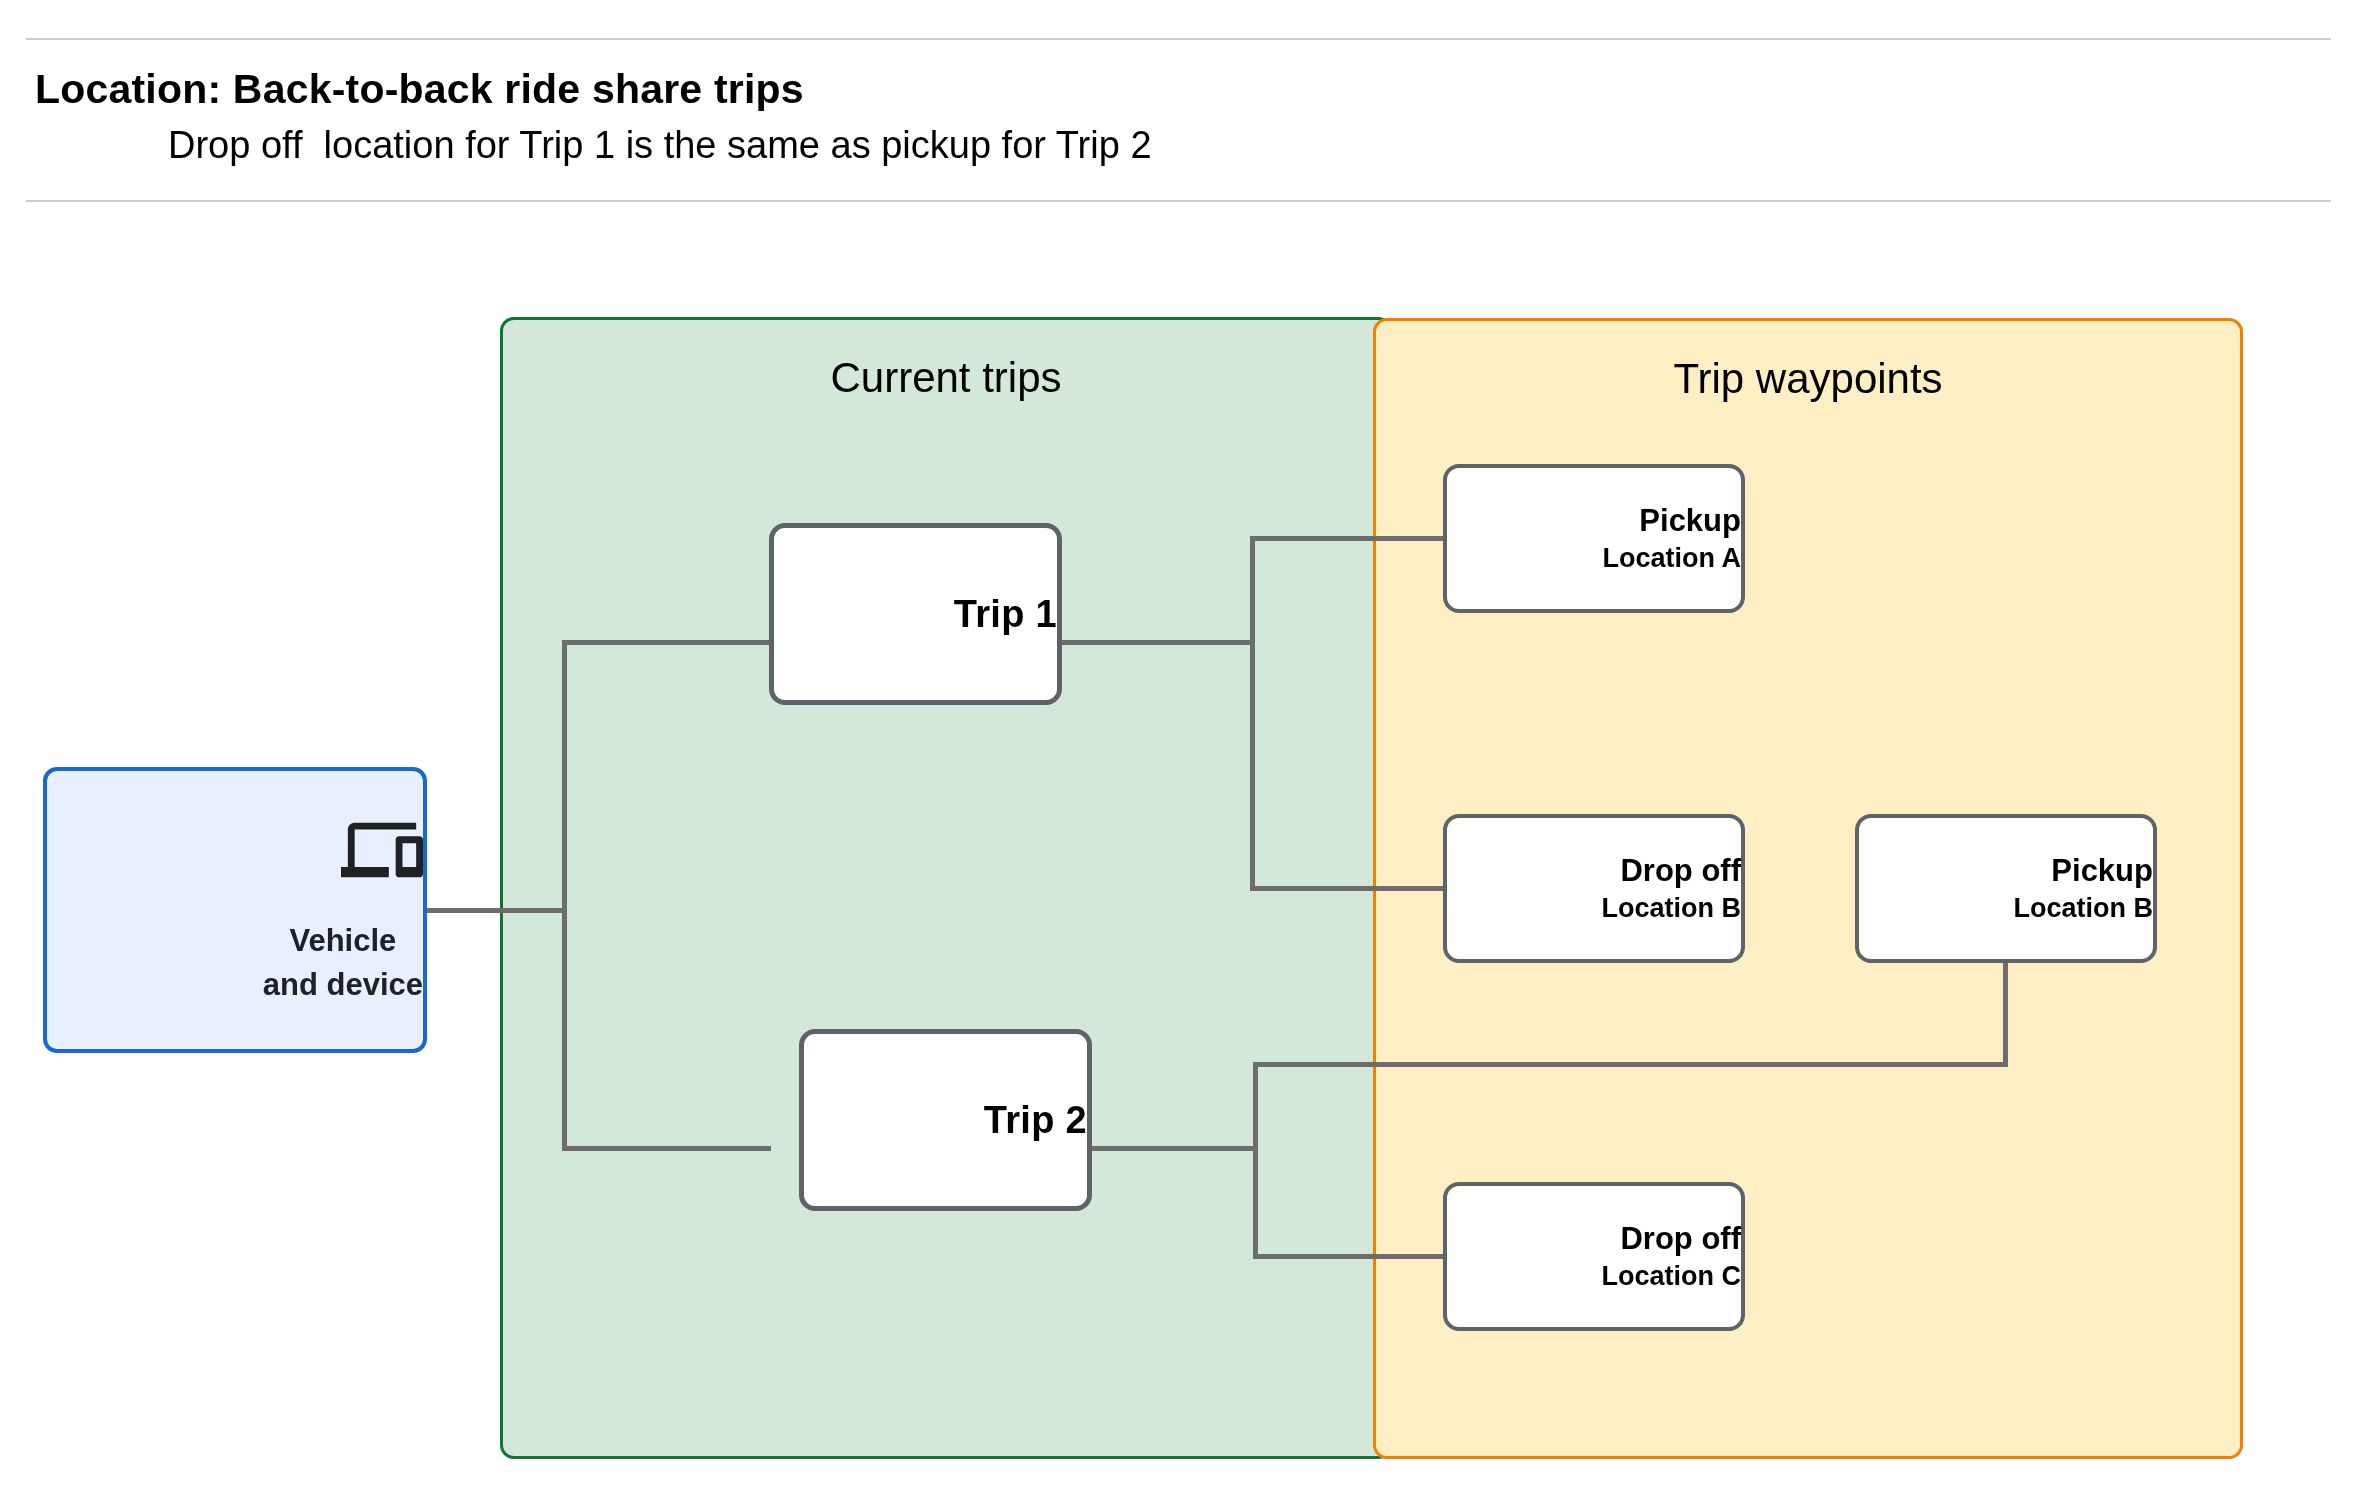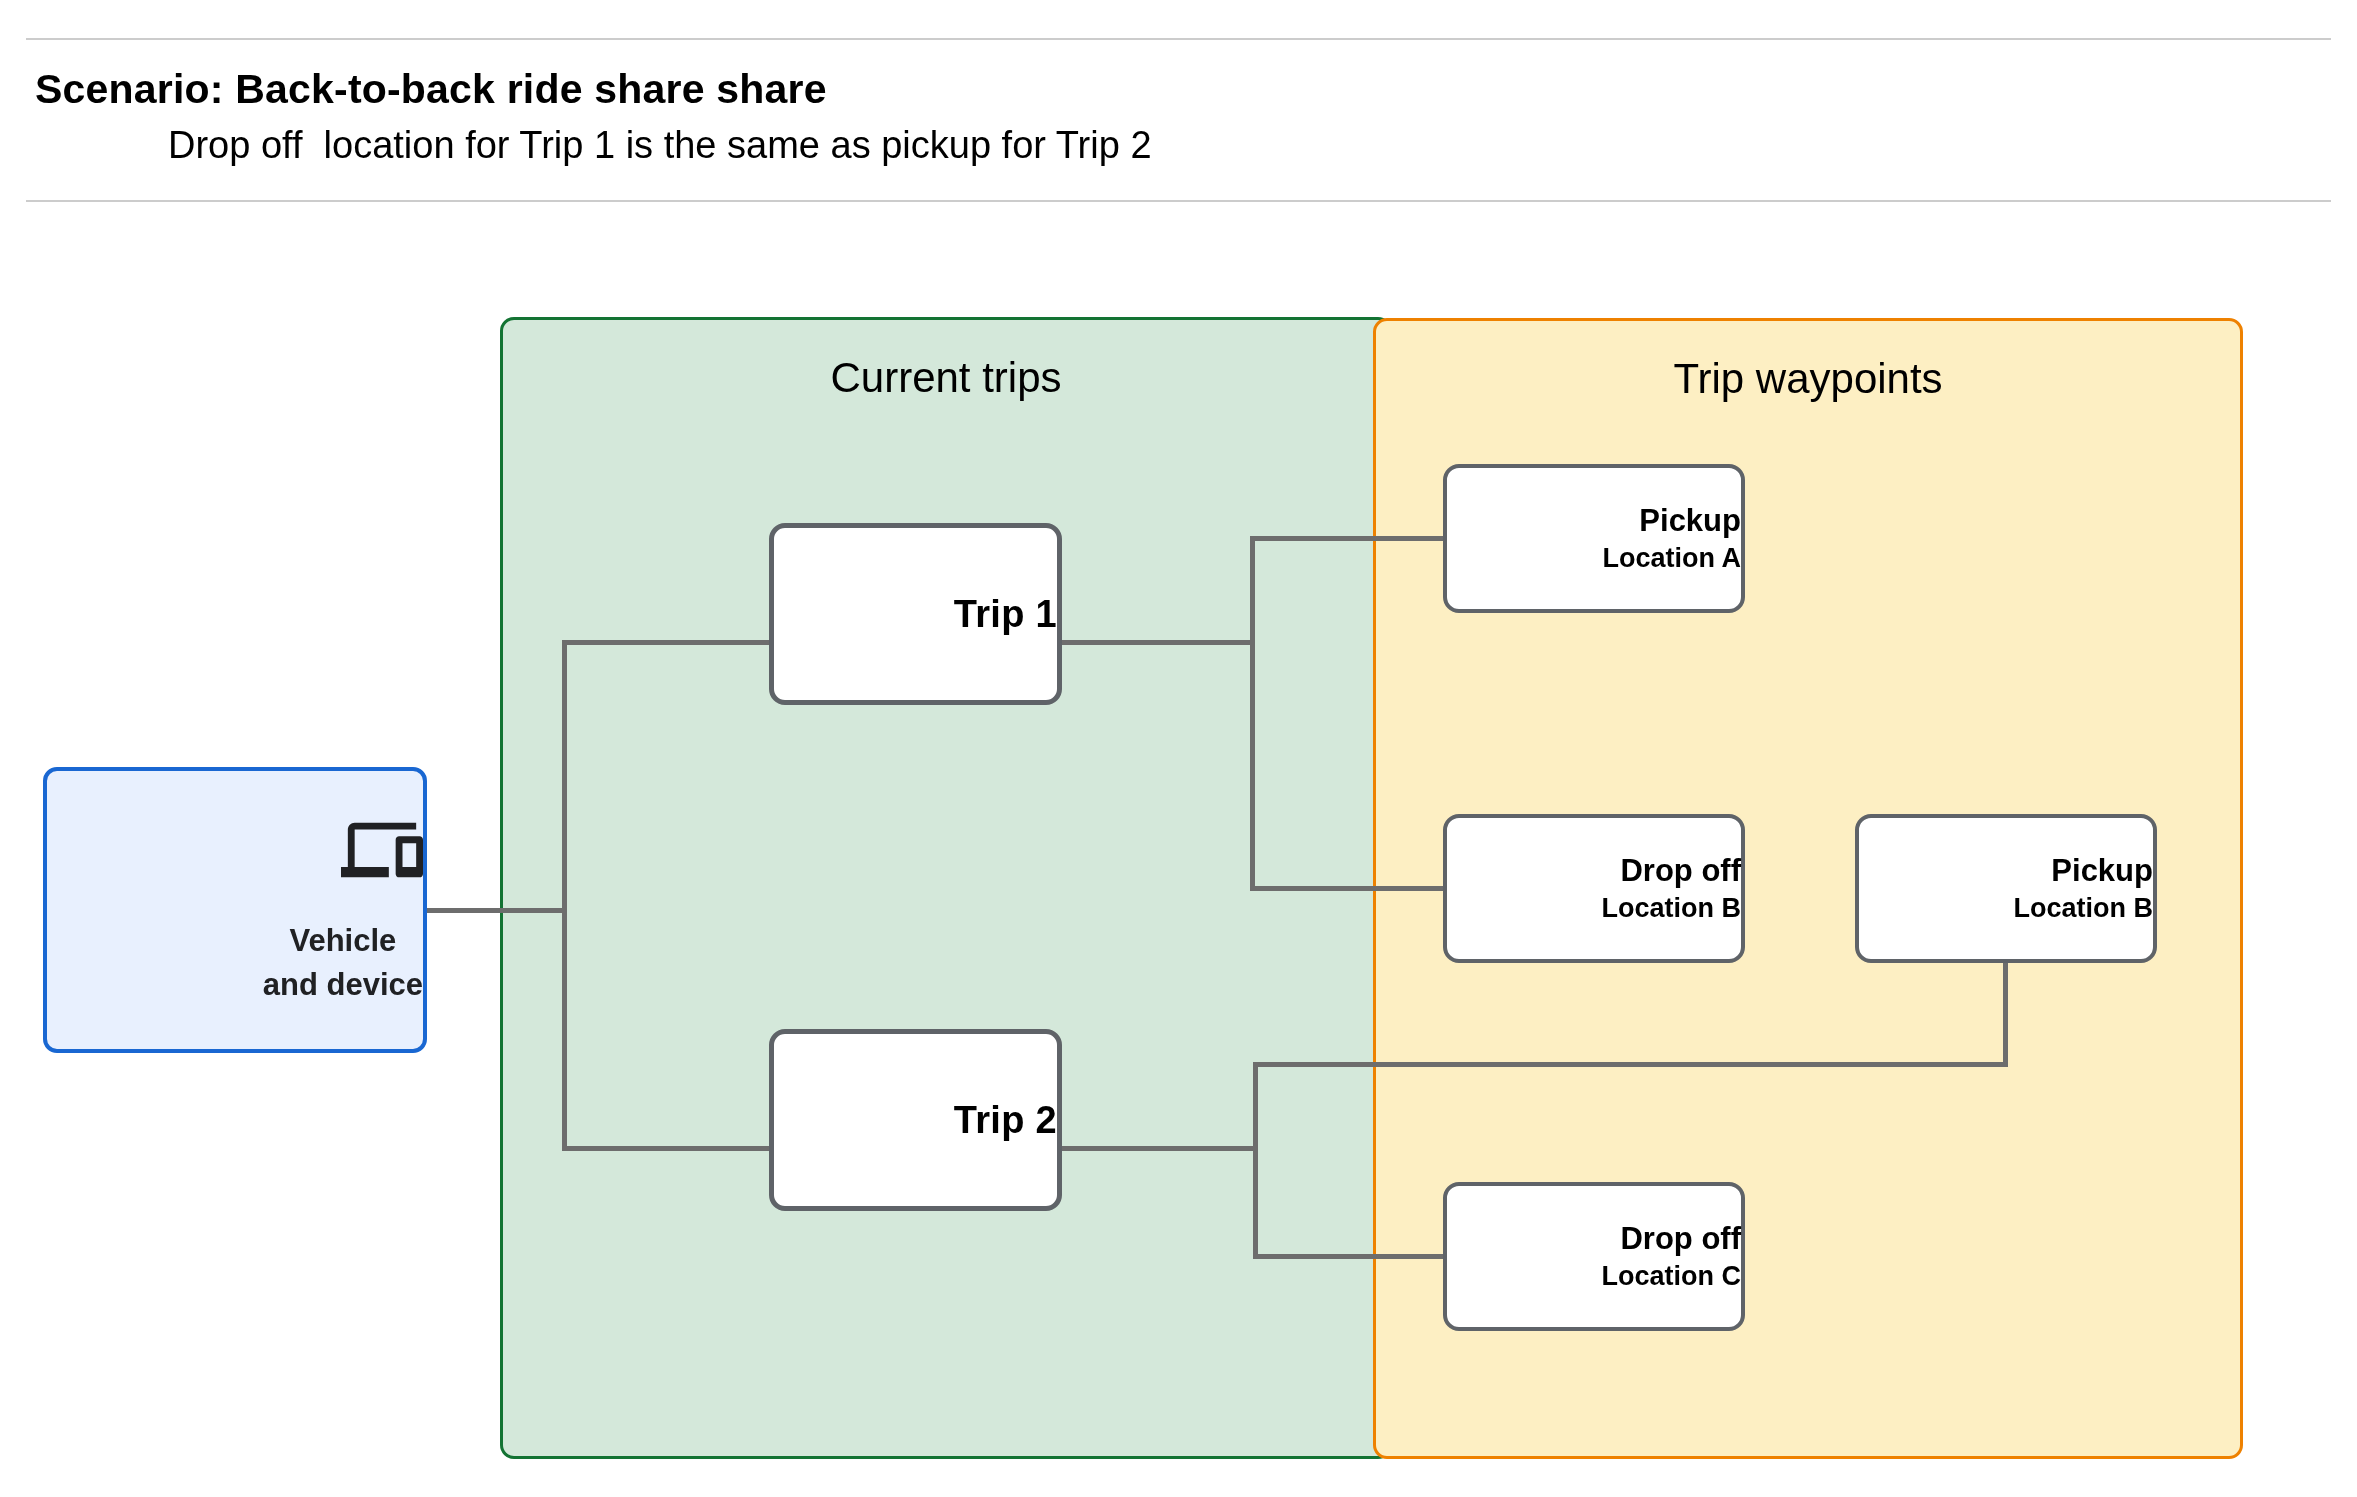--- a/index.html
+++ b/index.html
@@ -73,38 +73,38 @@
     margin-top: 28px;
     text-align: center;
     font-size: 31px; font-weight: 700; line-height: 1.42;
     color: #202124;
   }
   .node.trip {
     width: 293px; height: 182px;
     font-size: 38px; font-weight: 600; letter-spacing: 0.3px;
   }
   .node.trip1 { left: 769px; top: 523px; }
-  .node.trip2 { left: 769px; top: 1029px; }
+  .node.trip2 { left: 799px; top: 1029px; }
   .node.waypoint {
     width: 302px; height: 149px;
     border-width: 4.5px;
     gap: 4px;
   }
   .node.wp-a  { left: 1443px; top: 464px; }
   .node.wp-b1 { left: 1443px; top: 814px; }
   .node.wp-b2 { left: 1855px; top: 814px; }
   .node.wp-c  { left: 1443px; top: 1182px; }
   .wp-title { font-size: 31px; font-weight: 700; }
   .wp-subtitle { font-size: 27px; font-weight: 700; }
 </style>
 </head>
 <body>
 
 <div class="rule" style="top:38px"></div>
-<div class="page-title">Scenario: Back-to-back ride share share</div>
+<div class="page-title">Location: Back-to-back ride share trips</div>
 <div class="page-subtitle">Drop off  location for Trip 1 is the same as pickup for Trip 2</div>
 <div class="rule" style="top:200px"></div>
 
 <div class="panel green">
   <div class="panel-title">Current trips</div>
 </div>
 <div class="panel orange">
   <div class="panel-title">Trip waypoints</div>
 </div>
 

